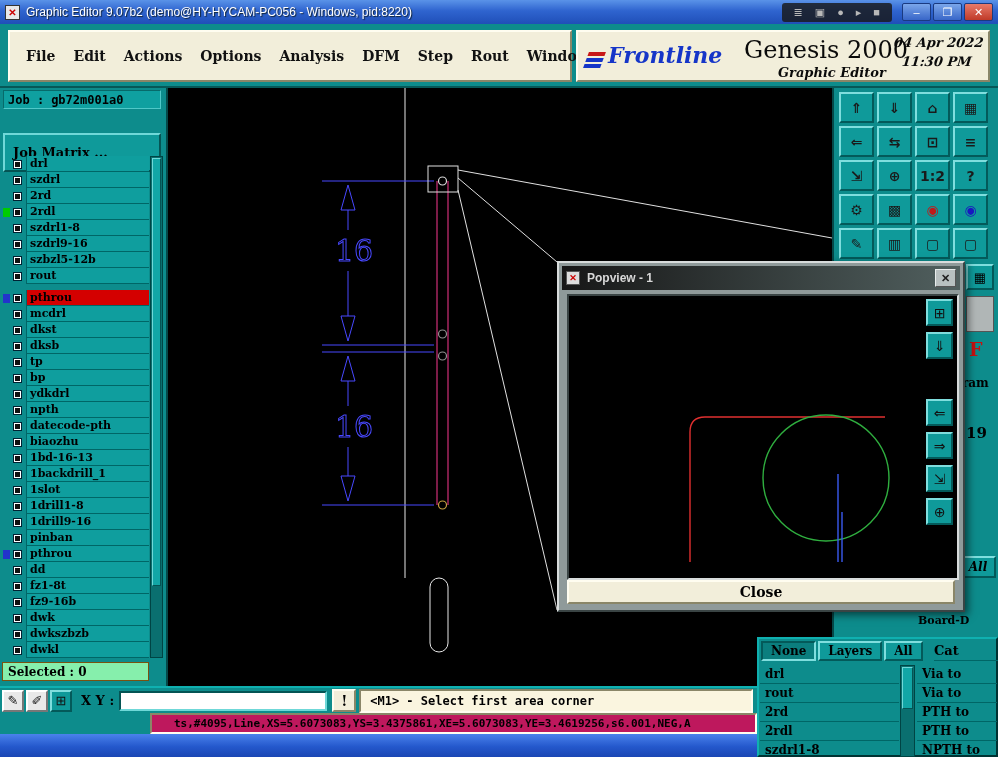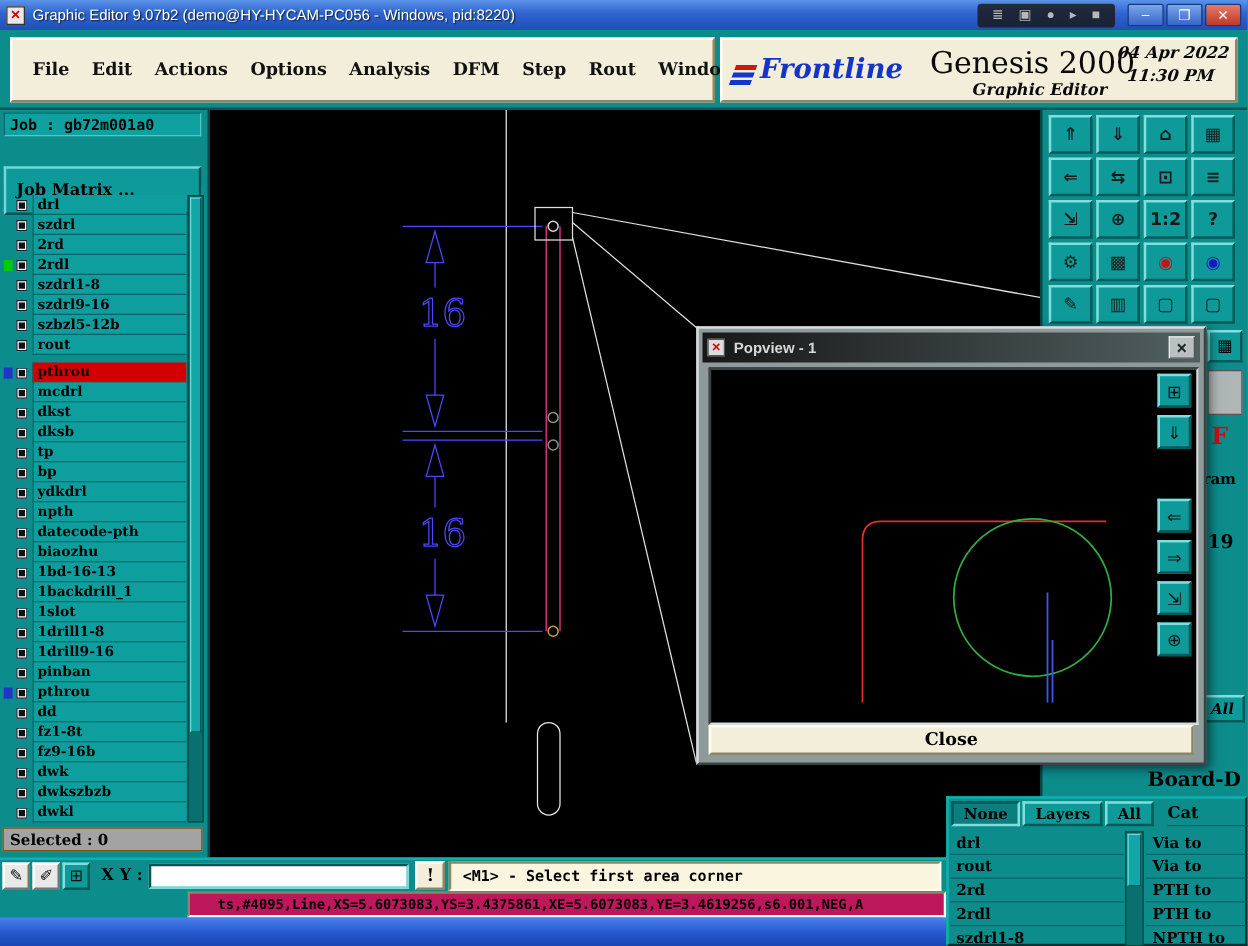--- a/index.html
+++ b/index.html
@@ -58,21 +58,21 @@
   .ind{width:7px;height:9px;margin:0 1px 0 1px;background:transparent;}
   .cbx{width:9px;height:9px;background:#fff;border:1px solid #023;display:inline-block;position:relative;margin:0 4px 0 2px;flex:none;}
   .cbx::after{content:"";position:absolute;left:1px;top:1px;width:5px;height:5px;background:#111;}
   .lname{flex:1;height:16px;background:#0f9e9e;border-bottom:1px solid #066;border-left:1px solid #066;
     color:#000;font-family:"DejaVu Serif",serif;font-weight:bold;font-size:11px;line-height:15px;
     padding-left:3px;overflow:hidden;white-space:nowrap;}
   .layer-row.active .lname{background:#d40000;}
   .llscroll{position:absolute;left:150px;top:68px;width:13px;height:502px;background:#0a6f6f;border:1px solid #044;}
   .llthumb{position:absolute;left:1px;top:1px;width:9px;height:428px;background:#12a6a6;
     border:1px solid;border-color:#6fd8d8 #045454 #045454 #6fd8d8;}
-  .selectedrow{position:absolute;left:2px;top:574px;width:160px;height:19px;background:#a3a3a3;
+  .selectedrow{position:absolute;left:2px;top:574px;width:147px;height:19px;background:#86efac;
     border:1px solid #7a5210;font-family:"DejaVu Serif",serif;font-weight:bold;font-size:12px;color:#000;
     display:flex;align-items:center;padding-left:5px;}
 
   
   .bottombar{position:absolute;left:0;top:686px;width:757px;height:27px;background:#0d8c8c;
     border-top:2px solid #0fb0b0;display:flex;align-items:center;padding-left:2px;}
   .smallbtn{width:22px;height:22px;margin-right:2px;background:#0f9a9a;flex:none;
     border:2px solid;border-color:#7fdede #035a5a #035a5a #7fdede;
     display:flex;align-items:center;justify-content:center;font-size:13px;color:#111;cursor:default;}
   .smallbtn.light{background:#e9e9e9;border-color:#fff #777 #777 #fff;}
@@ -587,21 +587,21 @@
         <div class="rb-row">NPTH to</div>
       </div>
   </div>
 
   <div class="frag fragbtn" style="left:966px;top:264px;width:28px;height:26px;font-size:13px;">▦</div>
   <div class="frag frag-gray" style="left:966px;top:296px;width:28px;height:36px;"></div>
   <div class="frag" style="left:969px;top:338px;font-size:19px;color:#c81010;">F</div>
   <div class="frag" style="left:962px;top:376px;font-size:12px;">ram</div>
   <div class="frag" style="left:966px;top:424px;font-size:15px;">19</div>
   <div class="frag fragbtn" style="left:960px;top:556px;width:36px;height:22px;font-size:12px;font-style:italic;">All</div>
-  <div class="frag" style="left:918px;top:614px;font-size:16px;">Board-D</div>
+  <div class="frag" style="left:918px;top:614px;font-size:11px;">Board-D</div>
 
   <div class="popview">
     <div class="pv-title">
       <div class="pv-icon">✕</div>
       <span class="pv-title-text">Popview - 1</span>
       <div class="pv-close-x">✕</div>
     </div>
     <div class="pv-canvas">
       <svg width="392" height="286" viewBox="0 0 392 286">
         <path d="M121 266 L121 136 Q121 121 136 121 L316 121" stroke="#e03030" fill="none" stroke-width="1.4"></path>

